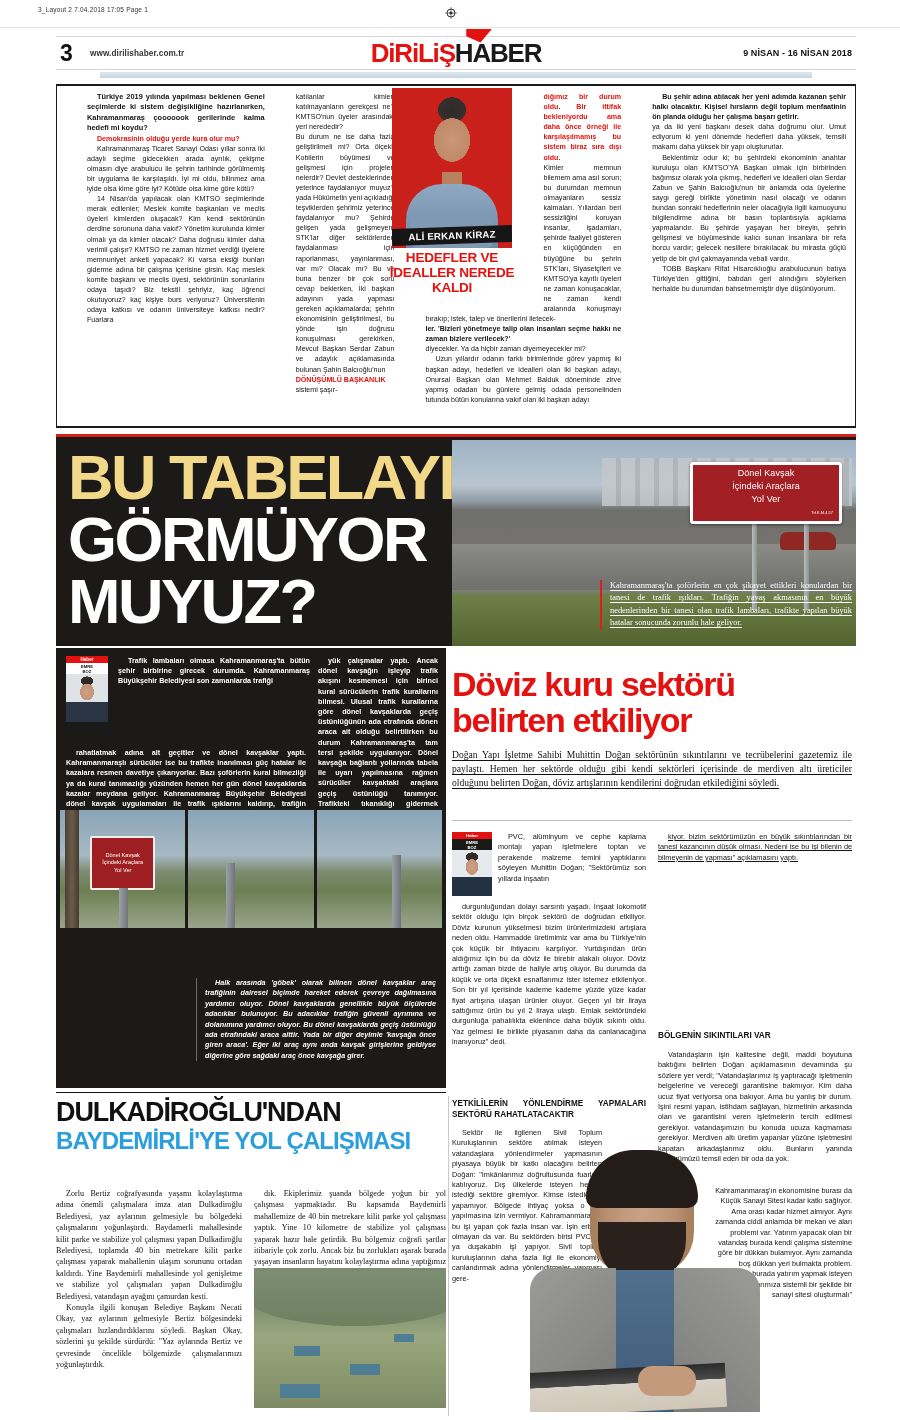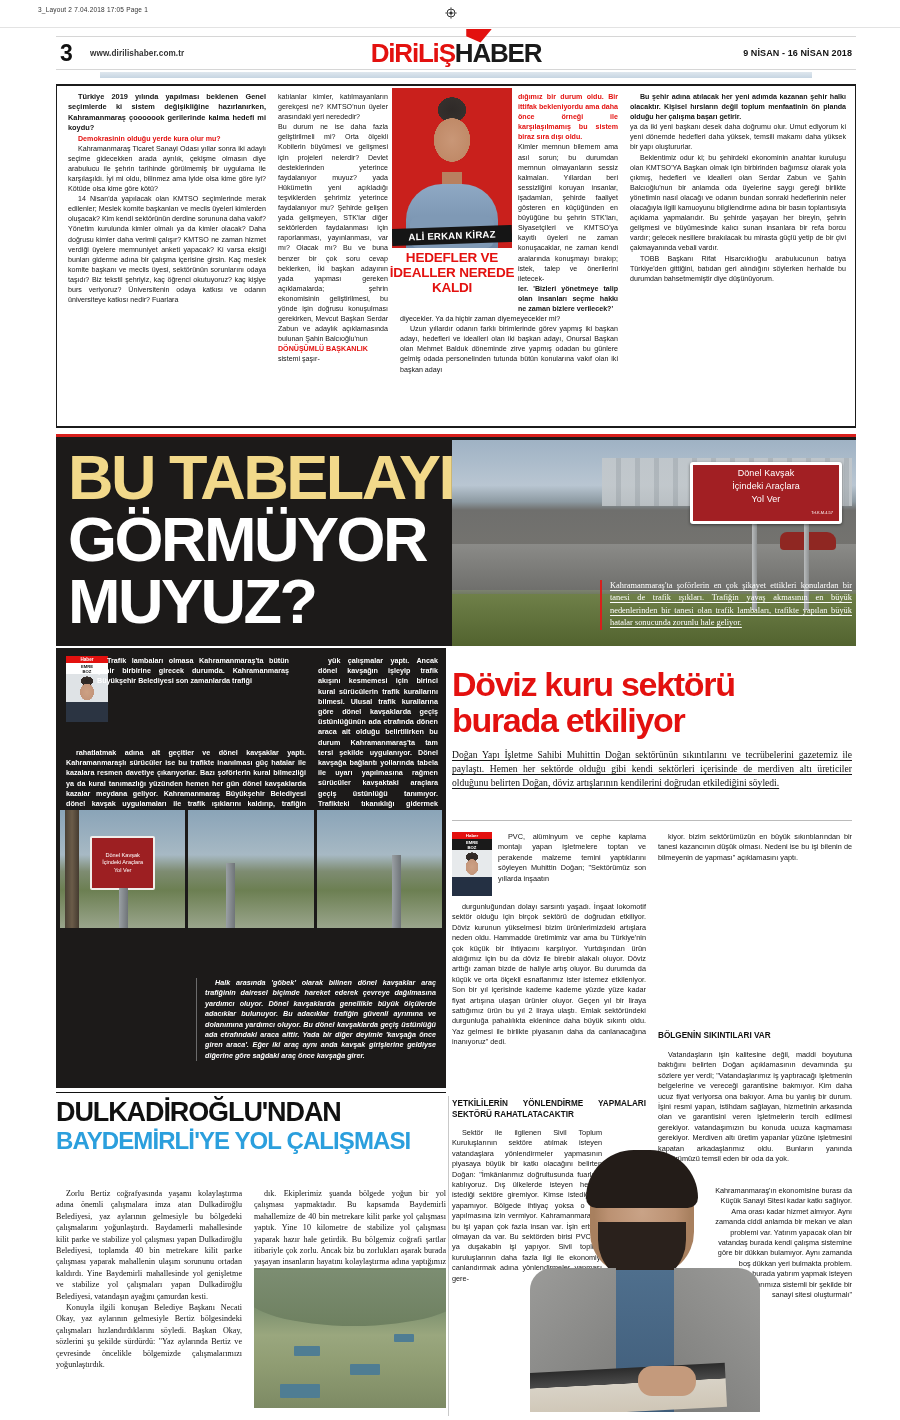--- a/index.html
+++ b/index.html
@@ -68,21 +68,21 @@
   .op-frame {
     position: absolute; left: 56px; top: 84px; width: 800px; height: 344px;
     border-top: 2px solid #1b1b1b; border-bottom: 2px solid #1b1b1b;
     border-left: 1px solid #1b1b1b; border-right: 1px solid #1b1b1b;
     background: #fff;
   }
   .op-cols {
     position: absolute; left: 62px; top: 88px; width: 790px; height: 338px;
     display: flex; gap: 0;
   }
-  .opcol { padding: 4px 6px 0 6px; position: relative; }
+  .opcol { padding: 4px 6px 0 6px; position: relative; margin-left: 19px; }
   .opcol.c1 { width: 210px; }
   .opcol.c2 { width: 122px; }
   .opcol.c3 { width: 230px; }
   .opcol.c4 { width: 228px; }
   .optext {
     font-family: "Liberation Sans", sans-serif;
     font-size: 7.1px; line-height: 10.1px; color: #141414; text-align: justify;
     text-indent: 10px; hyphens: auto;
   }
   .optext.b { font-weight: bold; }
@@ -215,21 +215,21 @@
     background:
       radial-gradient(ellipse 10px 12px at 21px 18px, #cda184 0%, #c3957a 70%, rgba(0,0,0,0) 71%),
       radial-gradient(ellipse 8px 6px at 21px 7px, #2c2522 0%, #352d29 75%, rgba(0,0,0,0) 76%),
       linear-gradient(to bottom,#dfe3e6 0%, #dfe3e6 58%, #2b3442 59%, #2b3442 100%);
   }
   .bb-text {
     position: absolute; color: #fff; font-size: 7.2px; line-height: 10.2px;
     text-align: justify; font-weight: bold; text-indent: 10px;
     font-family: "Liberation Sans", sans-serif;
   }
-  .bb-c1 { left: 41px; top: 8px; width: 192px; }
+  .bb-c1 { left: 62px; top: 8px; width: 192px; }
   .bb-c1b { left: 10px; top: 100px; width: 240px; }
   .bb-c2 { left: 262px; top: 8px; width: 120px; }
 
   .bb-photos {
     position: absolute; left: 60px; top: 810px; width: 382px; height: 118px;
     display: flex; gap: 3px;
   }
   .bb-photo {
     flex: 1; background: linear-gradient(to bottom,#8aa4b8 0%, #a7b9c4 38%, #7e8c72 52%, #6c7f52 68%, #9aa58c 100%);
     position: relative; overflow: hidden;
@@ -295,21 +295,21 @@
       radial-gradient(ellipse 9px 11px at 20px 17px, #cda184 0%, #c3957a 70%, rgba(0,0,0,0) 71%),
       radial-gradient(ellipse 8px 6px at 20px 7px, #2c2522 0%, #352d29 75%, rgba(0,0,0,0) 76%),
       linear-gradient(to bottom,#e7eaec 0%, #e7eaec 58%, #243043 59%, #243043 100%);
   }
   .dvcol {
     position: absolute; font-size: 7.3px; line-height: 10.4px; color: #141414;
     text-align: justify; text-indent: 10px; font-family: "Liberation Sans", sans-serif;
   }
   .dv-c1a { left: 498px; top: 832px; width: 148px; }
   .dv-c1b { left: 452px; top: 902px; width: 194px; }
-  .dv-c2  { left: 658px; top: 832px; width: 194px; }
+  .dv-c2  { left: 658px; top: 832px; width: 194px; text-decoration: underline; }
   .dv-sub {
     position: absolute; font-weight: bold; font-size: 8.2px; line-height: 11px;
     color: #111; text-indent: 0;
   }
   .dv-sub1 { left: 452px; top: 1098px; width: 194px; }
   .dv-sub2 { left: 658px; top: 1030px; width: 194px; }
   .dv-c1c { left: 452px; top: 1128px; width: 150px; }
   .dv-c2b { left: 658px; top: 1050px; width: 194px; }
   .dv-c2c { left: 710px; top: 1186px; width: 142px; text-align: right; text-indent: 0;}
 
@@ -518,21 +518,21 @@
     </div>
     <div class="bb-photo">
       <div class="bbp-pole" style="left:60%;height:62%;"></div>
     </div>
   </div>
 
   <div class="donel-text">Halk arasında 'göbek' olarak bilinen dönel kavşaklar araç trafiğinin dairesel biçimde hareket ederek çevreye dağılmasına yardımcı oluyor. Dönel kavşaklarda genellikle büyük ölçülerde adacıklar bulunuyor. Bu adacıklar trafiğin güvenli ayrımına ve dolanımına yardımcı oluyor. Bu dönel kavşaklarda geçiş üstünlüğü ada etrafındaki araca aittir. Yada bir diğer deyimle 'kavşağa önce giren araca'. Eğer iki araç aynı anda kavşak girişlerine geldiyse diğerine göre sağdaki araç önce kavşağa girer.</div>
 
   <div class="doviz-head">
     <span>Döviz kuru sektörü</span><br>
-    <span>burada etkiliyor</span>
+    <span>belirten etkiliyor</span>
   </div>
   <div class="doviz-deck">Doğan Yapı İşletme Sahibi Muhittin Doğan sektörünün sıkıntılarını ve tecrübelerini gazetemiz ile paylaştı. Hemen her sektörde olduğu gibi kendi sektörleri içerisinde de merdiven altı üreticiler olduğunu belirten Doğan, döviz artışlarının kendilerini doğrudan etkilediğini söyledi.</div>
   <div class="doviz-rule"></div>
 
   <div class="doviz-byline">
     <div class="tag">Haber</div>
     <div class="nm">
       <span>EMRE</span>
       <span>BOZ</span>
     </div>

